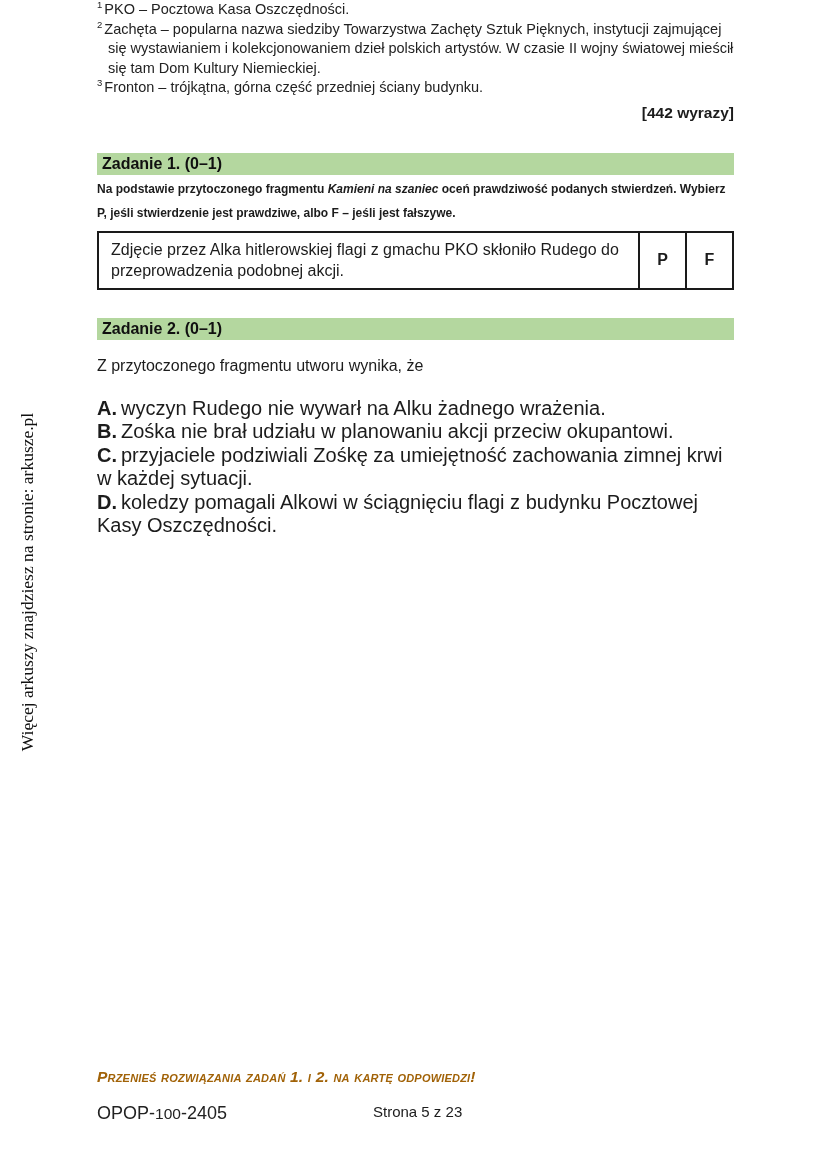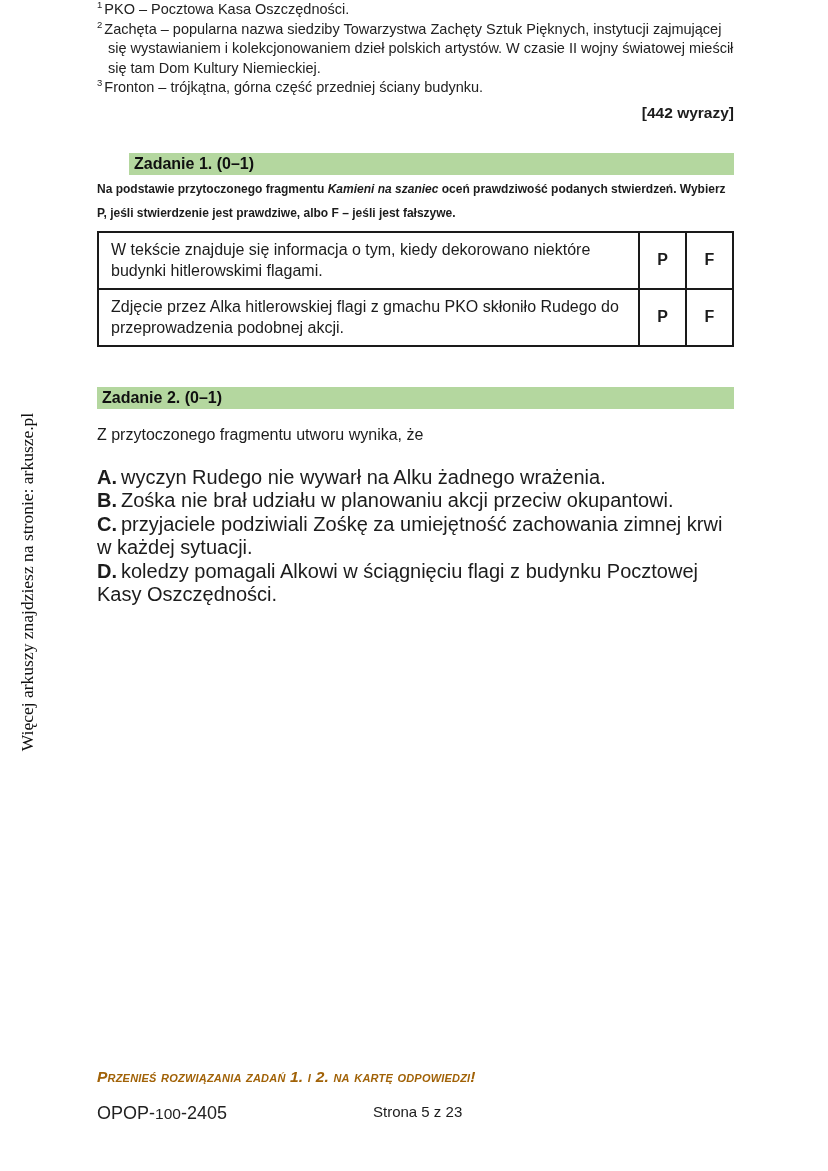--- a/index.html
+++ b/index.html
@@ -28,21 +28,21 @@
 
   
   .footnotes { font-size: 14.5px; line-height: 19.5px; color: #222; }
   .footnote { padding-left: 11px; text-indent: -11px; }
   .footnote sup { font-size: 9.5px; vertical-align: super; line-height: 0; margin-right: 2px; }
 
   .word-count { margin-top: 6px; text-align: right; font-weight: bold; font-size: 15.5px; }
 
   
   .task1 { margin-top: 31px; }
-  .task2 { margin-top: 40px; }
+  .task2 { margin-top: 28px; }
   .task-header {
     height: 22px; line-height: 22px;
     padding: 0 5px;
     font-size: 16px; font-weight: bold;
     color: #101010;
   }
   .task-instruction {
     margin-top: 2px;
     font-size: 12px; font-weight: bold;
     line-height: 24.5px;
@@ -108,30 +108,25 @@
         <sup>2</sup><span>Zachęta – popularna nazwa siedziby Towarzystwa Zachęty Sztuk Pięknych, instytucji zajmującej się wystawianiem i kolekcjonowaniem dzieł polskich artystów. W czasie II wojny światowej mieścił się tam Dom Kultury Niemieckiej.</span>
       </div>
       <div class="footnote">
         <sup>3</sup><span>Fronton – trójkątna, górna część przedniej ściany budynku.</span>
       </div>
     </div>
 
     <div class="word-count">[442 wyrazy]</div>
 
     <section class="task1">
-      <div class="task-header" style="background: rgb(180, 215, 159); margin-left: 32px;">Zadanie 1. (0–1)</div>
+      <div class="task-header" style="background: rgb(180, 215, 159);">Zadanie 1. (0–1)</div>
       <p class="task-instruction"><span>Na podstawie przytoczonego fragmentu </span><span class="work-title">Kamieni na szaniec</span><span> oceń prawdziwość podanych stwierdzeń. Wybierz P, jeśli stwierdzenie jest prawdziwe, albo F – jeśli jest fałszywe.</span></p>
 
       <table class="tf-table">
         <tbody>
-          <tr>
-            <td class="stmt">W tekście znajduje się informacja o tym, kiedy dekorowano niektóre budynki hitlerowskimi flagami.</td>
-            <td class="tf">P</td>
-            <td class="tf">F</td>
-          </tr>
           <tr>
             <td class="stmt">Zdjęcie przez Alka hitlerowskiej flagi z gmachu PKO skłoniło Rudego do przeprowadzenia podobnej akcji.</td>
             <td class="tf">P</td>
             <td class="tf">F</td>
           </tr>
         </tbody>
       </table>
     </section>
 
     <section class="task2">

